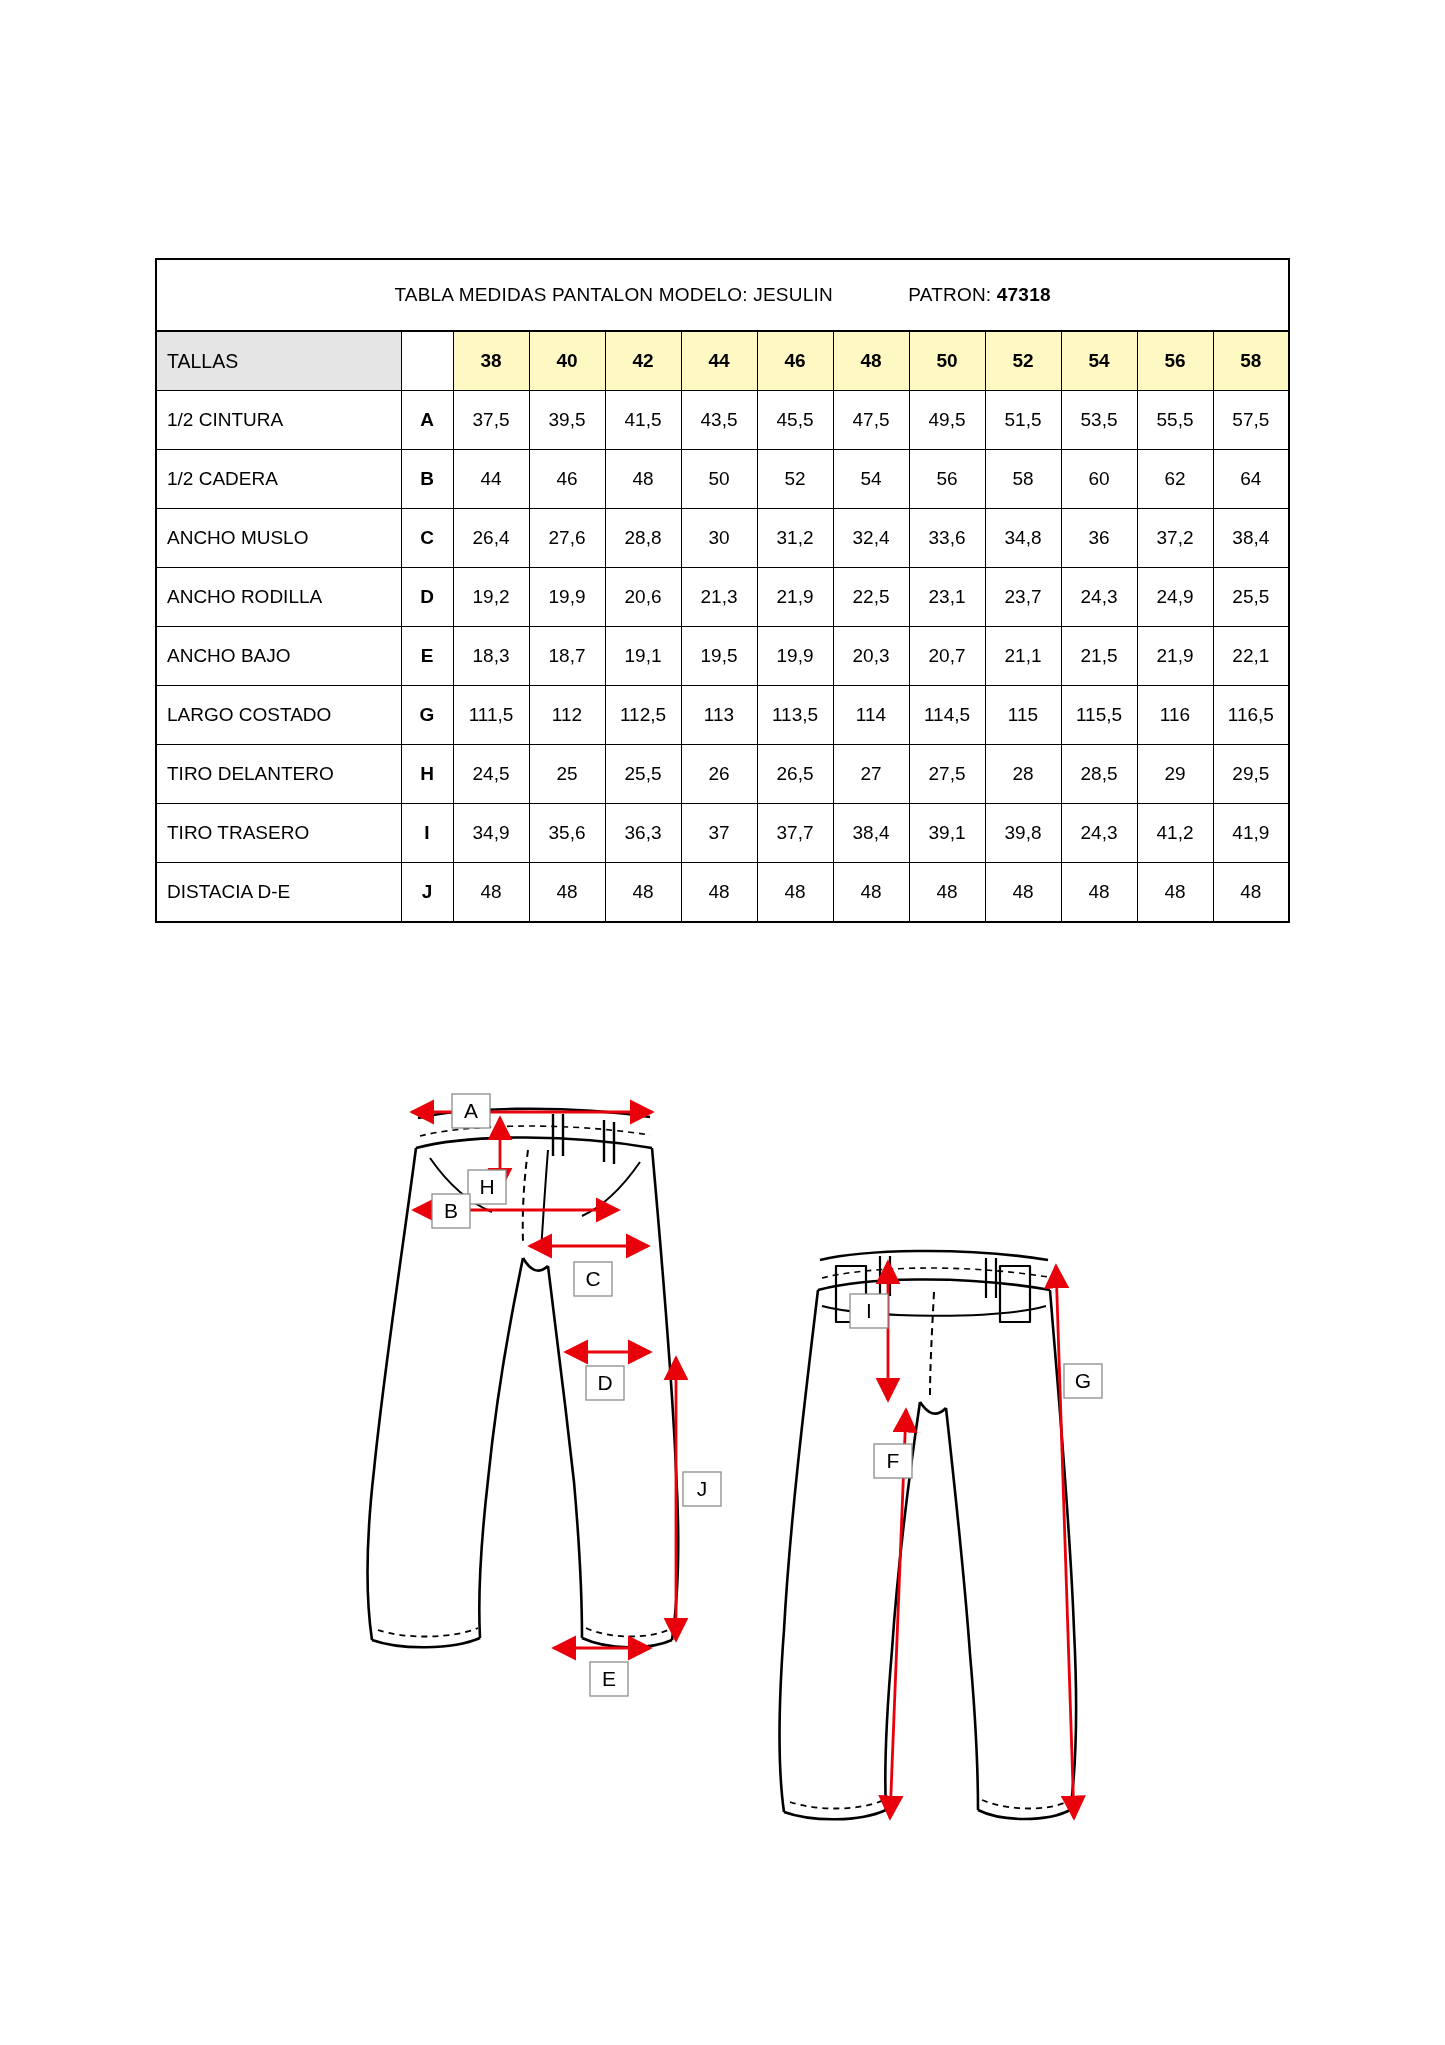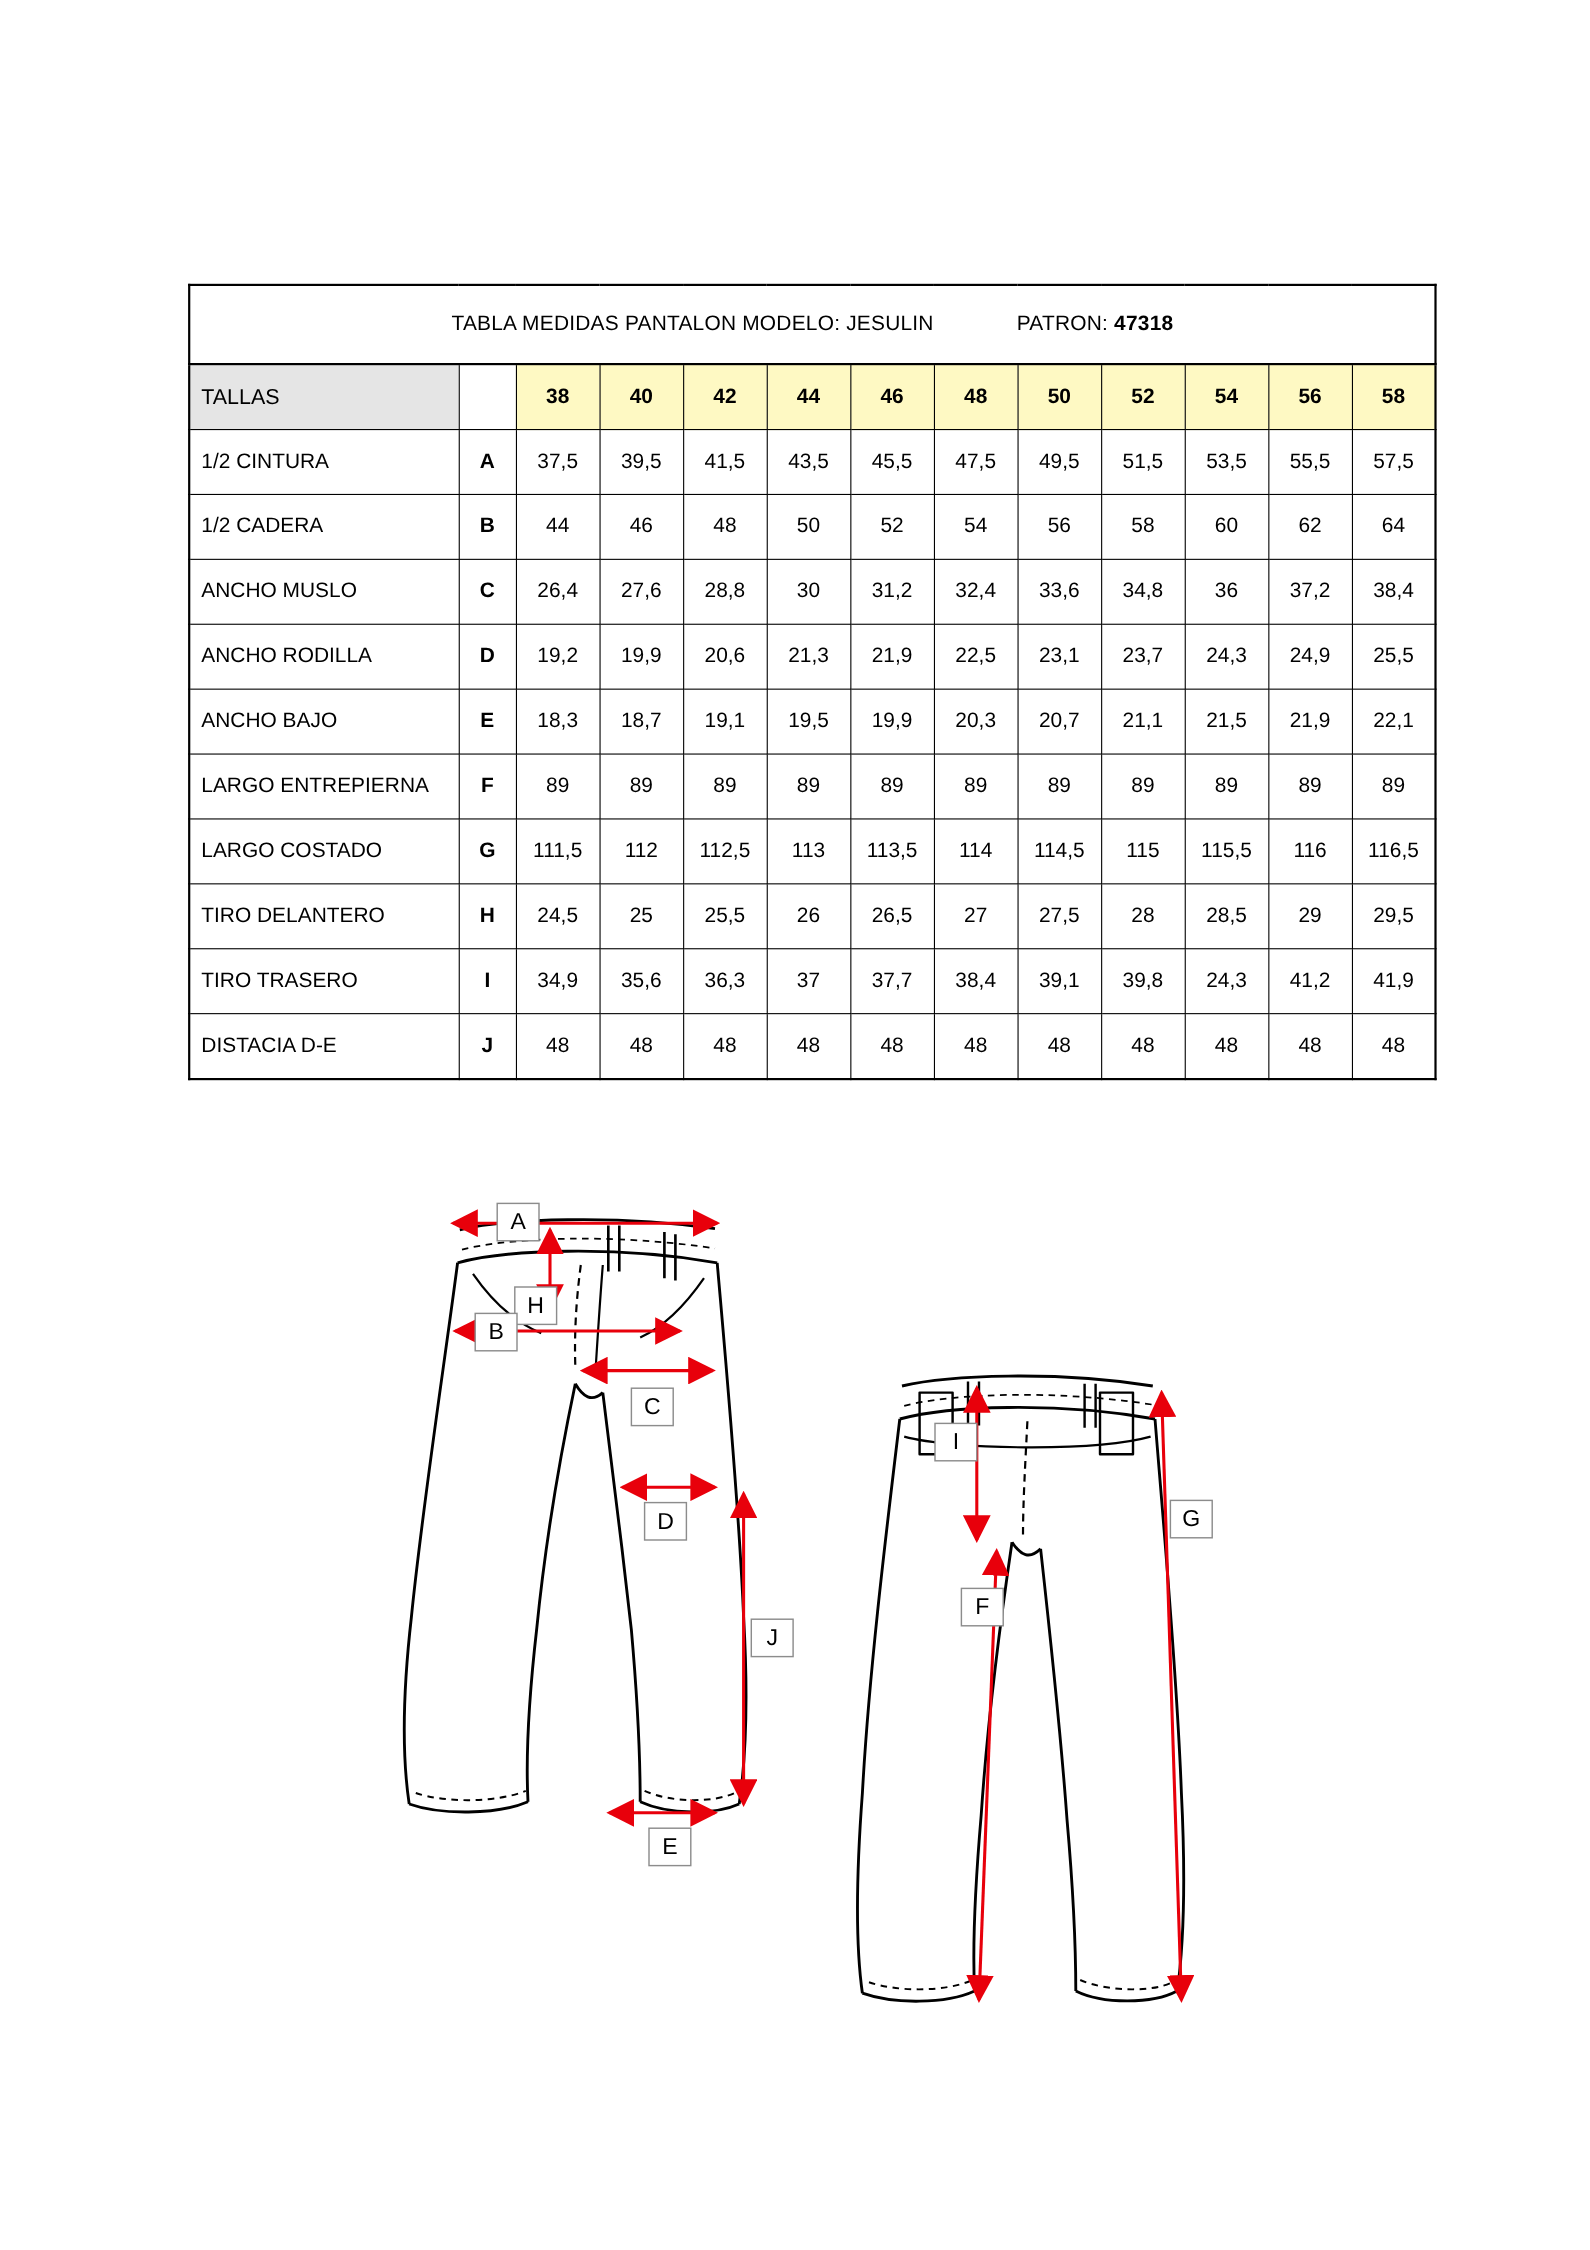--- a/index.html
+++ b/index.html
@@ -15,21 +15,20 @@
     color: #000000;
     overflow: hidden;
   }
 
   
   .sheet {
     position: absolute;
     left: 155px;
     top: 258px;
     width: 1135px;
-    margin-left: 16px;
   }
   table.measure-table {
     border-collapse: collapse;
     width: 100%;
     table-layout: fixed;
     background: #ffffff;
   }
   table.measure-table td {
     border: 1.5px solid #000000;
     font-size: 19px;
@@ -220,35 +219,20 @@
         <td>19,5</td>
         <td>19,9</td>
         <td>20,3</td>
         <td>20,7</td>
         <td>21,1</td>
         <td>21,5</td>
         <td>21,9</td>
         <td>22,1</td>
       </tr>
 
-      <tr>
-        <td class="row-label">LARGO ENTREPIERNA</td>
-        <td class="row-letter">F</td>
-        <td>89</td>
-        <td>89</td>
-        <td>89</td>
-        <td>89</td>
-        <td>89</td>
-        <td>89</td>
-        <td>89</td>
-        <td>89</td>
-        <td>89</td>
-        <td>89</td>
-        <td>89</td>
-      </tr>
 
       <tr>
         <td class="row-label">LARGO COSTADO</td>
         <td class="row-letter">G</td>
         <td>111,5</td>
         <td>112</td>
         <td>112,5</td>
         <td>113</td>
         <td>113,5</td>
         <td>114</td>

